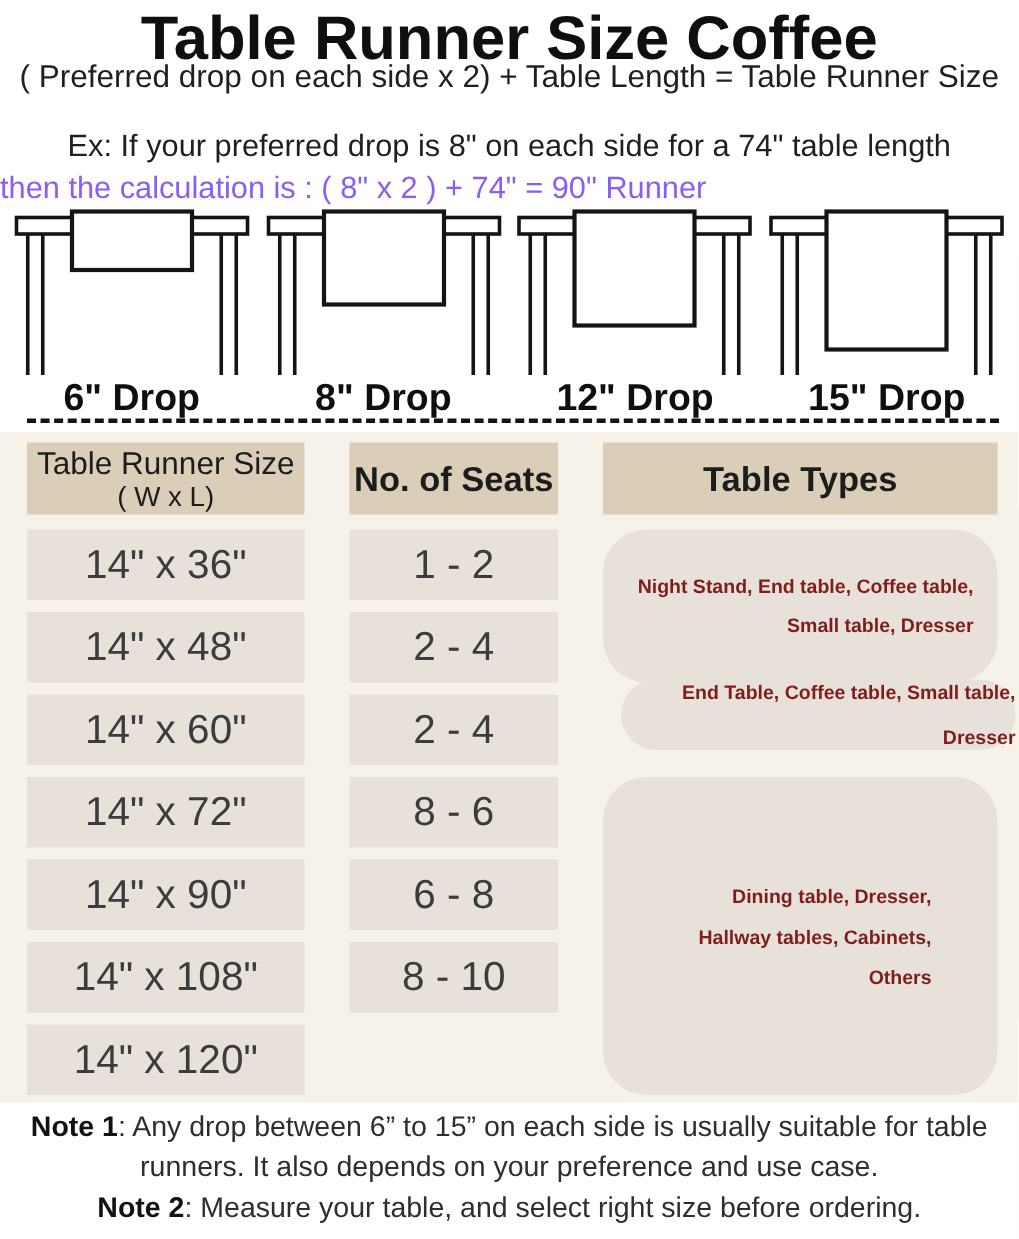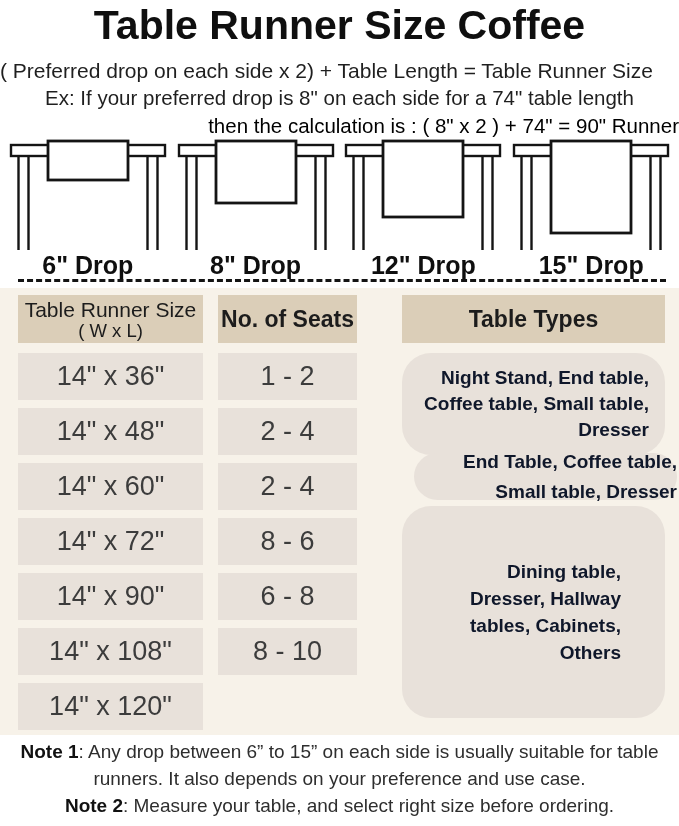--- a/index.html
+++ b/index.html
@@ -2,63 +2,63 @@
 <html style="--cream: #f7f2e9; --tan: #dbceb8; --cellbg: #e8e1da; --ink: #141414;"><head>
 <meta charset="utf-8">
 <style>
   html,body{margin:0;padding:0;background:#fff;}
   .page{position:relative;width:679px;height:826px;background:#fff;overflow:hidden;
         font-family:"Liberation Sans",sans-serif;color:#141414;box-sizing:border-box;}
   .page *{box-sizing:border-box;}
 
   .title{position:absolute;top:2px;left:0;width:100%;text-align:center;
          font-size:41px;font-weight:700;color:#0f0f0f;}
-  .subtitle{position:absolute;top:59px;left:0;width:100%;
+  .subtitle{position:absolute;top:40px;left:0;width:100%;text-align:center;
             font-size:21px;color:#1f1f1f;}
   .exline1{position:absolute;top:86px;left:0;width:100%;text-align:center;
            font-size:20.5px;color:#1f1f1f;}
-  .exline2{position:absolute;top:114px;left:0;width:100%;text-align:right;
-           font-size:20.5px;color:#000000;}
+  .exline2{position:absolute;top:114px;left:0;width:100%;text-align:left;
+           font-size:20.5px;color:#8b5cf6;}
 
   .illus-row{position:absolute;top:138px;left:0;right:0;display:flex;
              justify-content:space-evenly;}
   .illus{display:flex;flex-direction:column;align-items:center;width:160px;}
   .leg{stroke:var(--ink,#141414);stroke-width:2.4;}
   .ttop,.runner{fill:#fff;stroke:var(--ink,#141414);}
   .ttop{stroke-width:2.4;}
   .runner{stroke-width:2.8;}
   .drop-label{font-size:25px;font-weight:700;color:#0f0f0f;margin-top:1px;}
 
   .dashed-divider{position:absolute;top:279px;left:18px;width:648px;
                   border-top:3px dashed #141414;}
 
   .panel{position:absolute;top:288px;left:0;width:679px;height:447px;
          background:var(--cream,#f7f2e9);}
 
   .cell{position:absolute;display:flex;flex-direction:column;align-items:center;
         justify-content:center;text-align:center;}
   .c1{left:18px;width:185px;}
-  .c2{left:218px;width:139px;}
+  .c2{left:233px;width:139px;}
   .c3{left:402px;width:263px;text-align:right;}
   .hcell{top:295px;height:48px;background:var(--tan,#dbceb8);color:#1c1c1c;}
   .h1a{font-size:21px;font-weight:400;line-height:23px;}
   .h1b{font-size:18.5px;font-weight:400;line-height:20px;}
   .h2{font-size:23px;font-weight:700;}
   .h3{font-size:23px;font-weight:700;}
 
   .dcell{height:47px;background:var(--cellbg,#e8e1da);
          font-size:27px;font-weight:400;color:#3c3c3c;}
   .r0{top:353px;} .r1{top:408px;} .r2{top:463px;} .r3{top:518px;}
   .r4{top:573px;} .r5{top:628px;} .r6{top:683px;}
 
-  .tcell{background:var(--cellbg,#e8e1da);font-weight:700;font-size:19px;
-         line-height:26px;color:#0f172a;border-radius:29px;}
+  .tcell{background:var(--cellbg,#e8e1da);font-weight:700;font-size:13px;
+         line-height:26px;color:#7f1d1d;border-radius:29px;}
   .tA{top:353px;height:102px;padding:0 16px;}
   .tB{top:453px;height:47px;line-height:30px;margin-left:12px;}
-  .tC{top:506px;height:212px;padding:0 44px;line-height:27px;}
+  .tC{top:518px;height:212px;padding:0 44px;line-height:27px;}
 
   .notes{position:absolute;top:739px;left:4px;right:4px;text-align:center;
          font-size:19px;line-height:26.5px;color:#2e2e2e;}
   .notes p{margin:0;}
   .notes b{color:#111;}
   .note2{margin-top:1px !important;}
 </style>
 </head>
 <body>
 

